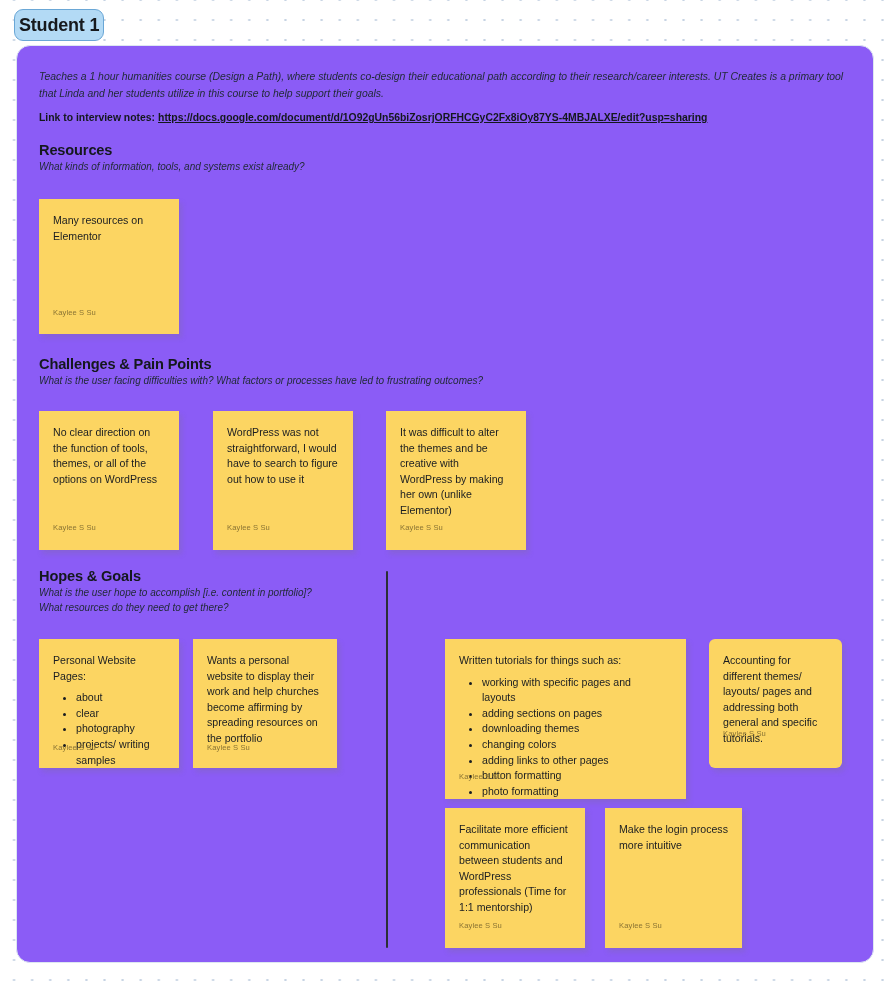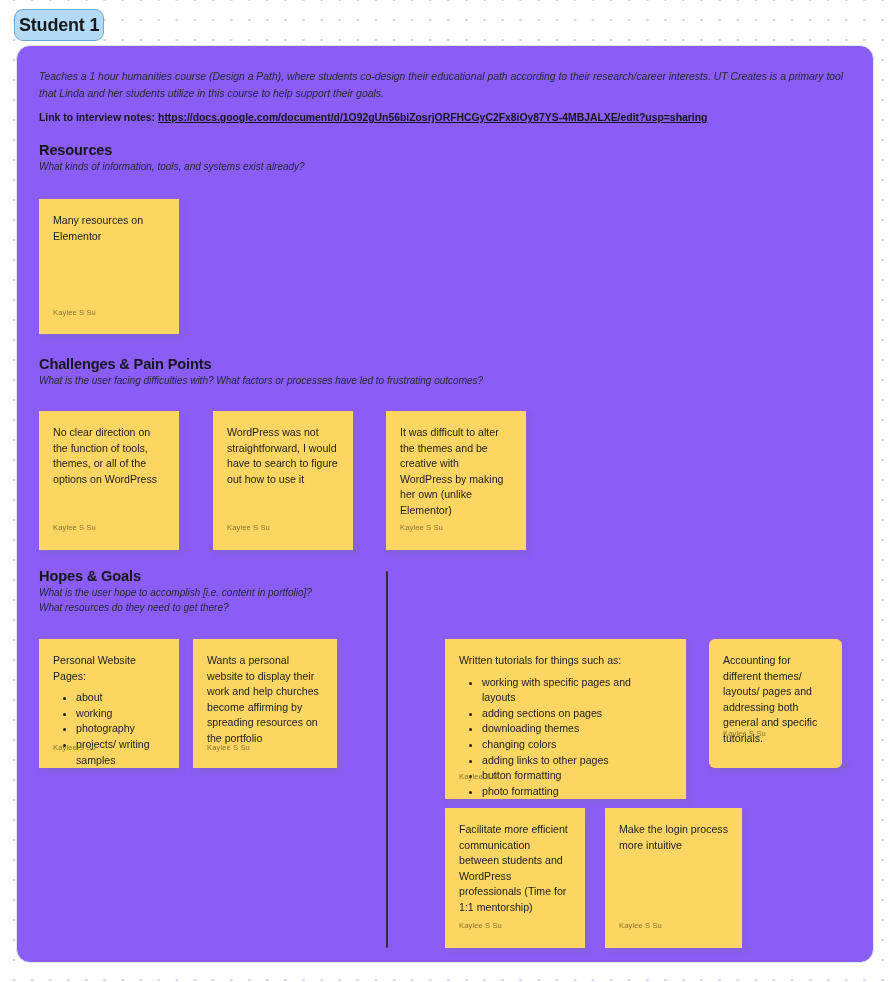--- a/index.html
+++ b/index.html
@@ -209,21 +209,21 @@
   <div id="sec-hopes">
     <div class="section-heading">Hopes &amp; Goals</div>
     <div class="section-sub" style="white-space:pre-line">What is the user hope to accomplish [i.e. content in portfolio]?
 What resources do they need to get there?</div>
   </div>
 
   <div class="sticky" id="note-hg-1">
     <div class="body">Personal Website Pages:</div>
     <ul>
         <li>about</li>
-        <li>working</li>
+        <li>clear</li>
         <li>photography</li>
         <li>projects/ writing samples</li>
       </ul>
     <div class="author">Kaylee S Su</div>
   </div>
   <div class="sticky" id="note-hg-2">
     <div class="body">Wants a personal website to display their work and help churches become affirming by spreading resources on the portfolio</div>
     <div class="author">Kaylee S Su</div>
   </div>
 

